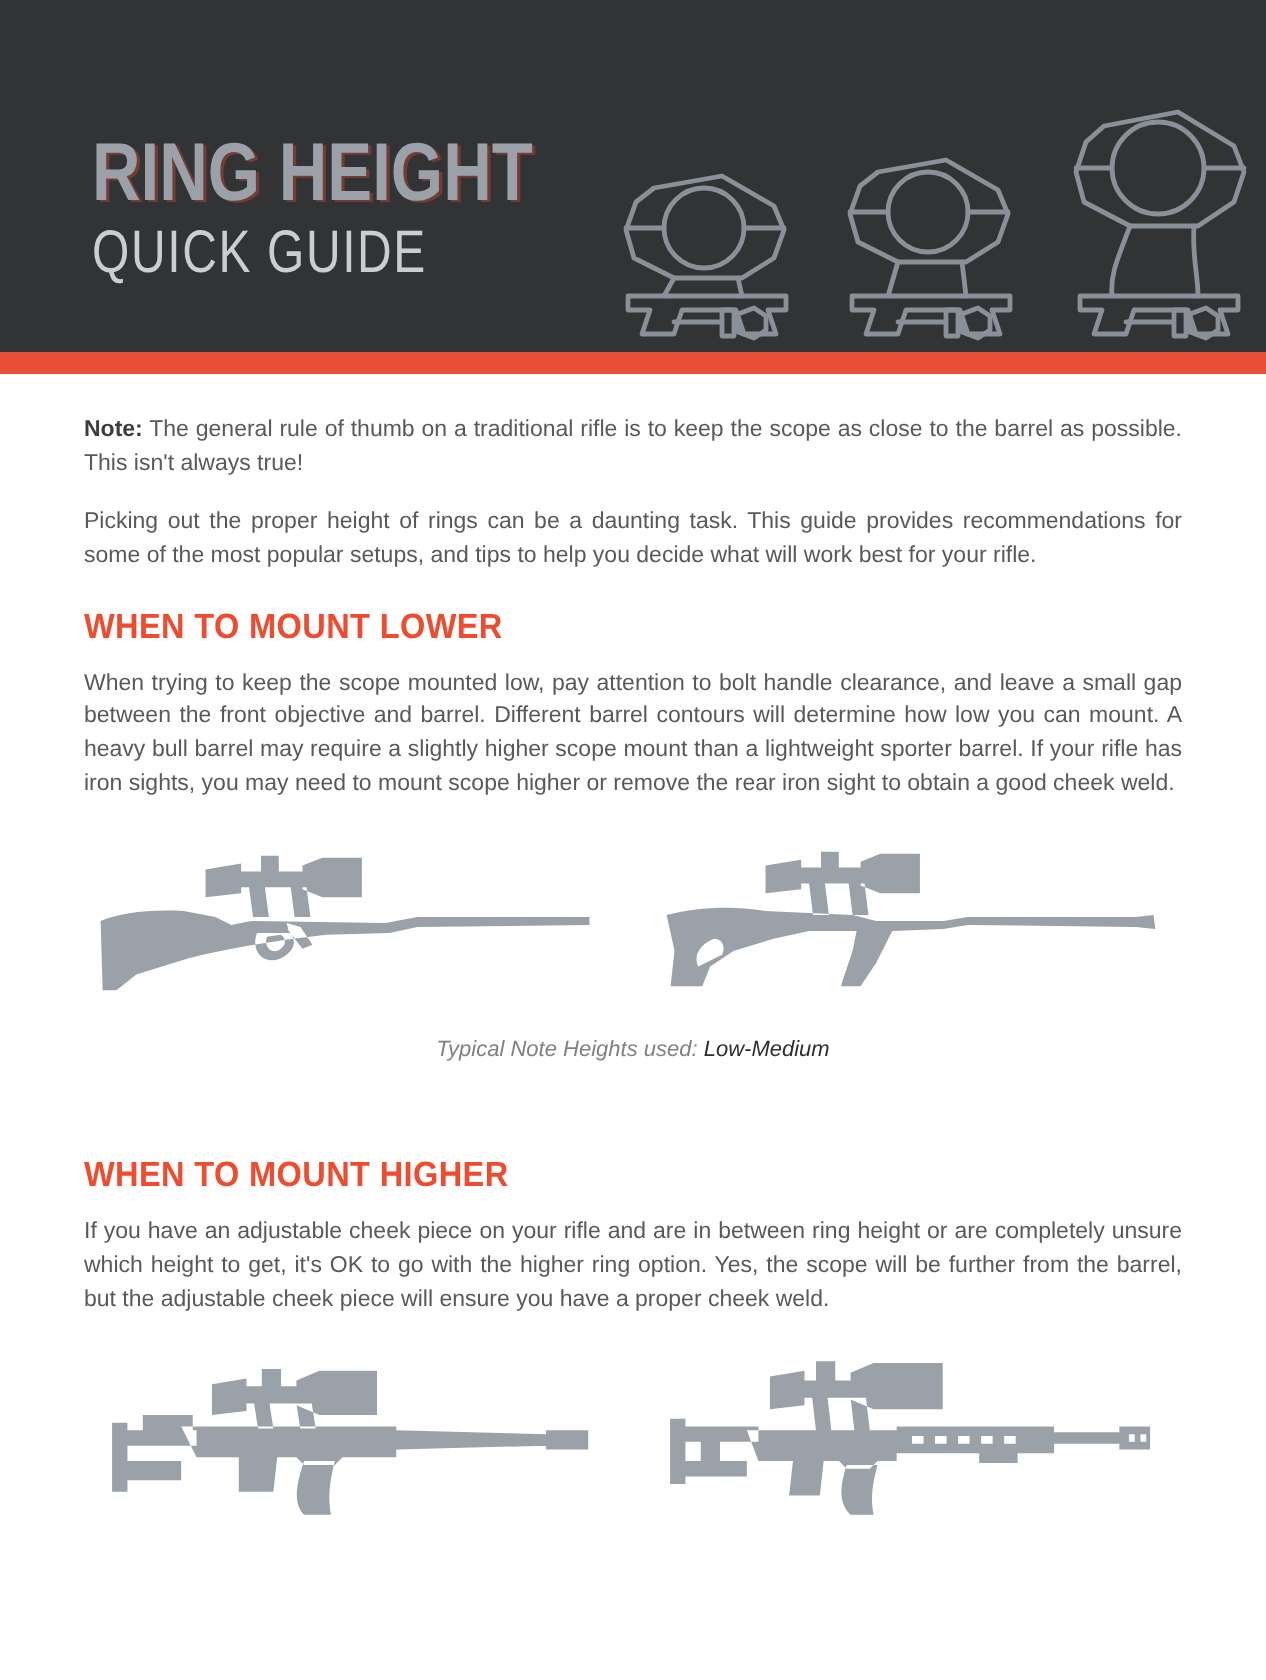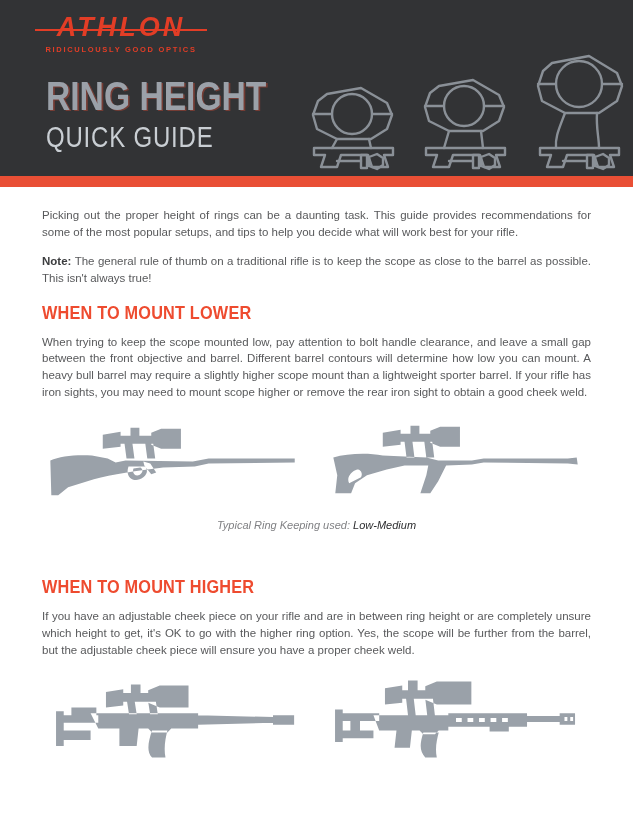--- a/index.html
+++ b/index.html
@@ -21,21 +21,21 @@
     display:inline-block; transform:scaleY(1.05); font-style:italic;
   }
   .logo-strike{
     position:absolute; left:-18px; right:-18px; top:55%; height:2px;
     background:#e23d26; pointer-events:none;
   }
   .logo-tagline{
     margin-top:2px; font-size:7.5px; font-weight:bold; letter-spacing:1.7px;
     color:#e23d26;
   }
-  .titles{ position:absolute; left:46px; top:76px; }
+  .titles{ position:absolute; left:46px; top:66px; }
   .hdr-title{
     font-size:41px; font-weight:bold; color:#9ba1a9; line-height:1.0;
     letter-spacing:0px; transform:scaleX(.82); transform-origin:left center;
     white-space:nowrap; text-shadow:2px 1px 0 rgba(227,76,52,.38);
   }
   .hdr-subtitle{
     font-size:30px; font-weight:400; color:#c9ced3; line-height:1.05;
     margin-top:4px; transform:scaleX(.80); transform-origin:left center;
     white-space:nowrap; letter-spacing:1px;
   }
@@ -69,27 +69,20 @@
   }
   .caption .cap-value{ font-weight:normal; color:#2d2e30; }
 </style>
 </head>
 <body>
 
 <div class="page">
 
   <header class="hdr">
 
-    <div class="logo">
-      <span class="logo-word-wrap">
-        <span class="logo-word">ATHLON</span>
-        <span class="logo-strike"></span>
-      </span>
-      <div class="logo-tagline">RIDICULOUSLY GOOD OPTICS</div>
-    </div>
 
     <div class="titles">
       <div class="hdr-title">RING HEIGHT</div>
       <div class="hdr-subtitle">QUICK GUIDE</div>
     </div>
 
     <div class="rings">
 
       <svg width="96" height="86" viewBox="0 0 96 86">
         <path d="M22,9 L56,3 L82,18 L87,30 L82,44 L66,54 L32,54 L12,44 L8,30 L13,16 Z"></path>
@@ -123,23 +116,23 @@
         <line x1="34" y1="108" x2="58" y2="108"></line>
         <path d="M58,102 L64,102 L64,115 L58,115 Z M66,104 L74,101 L80,105 L80,112 L74,116 L66,113 Z"></path>
       </svg>
     </div>
   </header>
 
   <div class="accent-stripe"></div>
 
   <main>
 
+    <p class="body-p"><b>Note:</b><span> The general rule of thumb on a traditional rifle is to keep the scope as close to the barrel as possible. This isn't always true!</span></p>
+
     <p class="body-p">Picking out the proper height of rings can be a daunting task. This guide provides recommendations for some of the most popular setups, and tips to help you decide what will work best for your rifle.</p>
-
-    <p class="body-p"><b>Note:</b><span> The general rule of thumb on a traditional rifle is to keep the scope as close to the barrel as possible. This isn't always true!</span></p>
 
     <h2 class="sec-heading">WHEN TO MOUNT LOWER</h2>
 
     <p class="body-p">When trying to keep the scope mounted low, pay attention to bolt handle clearance, and leave a small gap between the front objective and barrel. Different barrel contours will determine how low you can mount. A heavy bull barrel may require a slightly higher scope mount than a lightweight sporter barrel. If your rifle has iron sights, you may need to mount scope higher or remove the rear iron sight to obtain a good cheek weld.</p>
 
     <div class="rifle-row">
 
       <svg width="258" height="94" viewBox="0 0 260 95">
         <path fill-rule="evenodd" d="M4,47 C14,43 28,41 46,42 L62,45 L70,49 L80,47 L148,48 L164,45 L251,45 L251,49 L164,50 L150,53 L118,54 C92,57 66,61 48,66 L22,74 L12,82 L5,82 Z
         M83,53 C79,64 89,71 98,64 C103,60 102,56 100,53 Z
@@ -158,21 +151,21 @@
         M30,56 C24,58 19,64 22,70 L34,64 C36,60 34,56 30,56 Z
         M56,19 L74,16 L74,31 L56,33 Z
         M74,20 L104,20 L104,28 L74,28 Z
         M84,12 L93,12 L93,20 L84,20 Z
         M104,17 L114,13 L134,13 L134,33 L114,33 L104,29 Z
         M78,28 L86,28 L88,44 L80,44 Z
         M98,28 L106,28 L108,44 L100,44 Z"></path>
       </svg>
     </div>
 
-    <p class="caption"><span class="cap-label">Typical Ring Keeping used:</span> <span class="cap-value">Low-Medium</span></p>
+    <p class="caption"><span class="cap-label">Typical Note Heights used:</span> <span class="cap-value">Low-Medium</span></p>
 
     <h2 class="sec-heading second">WHEN TO MOUNT HIGHER</h2>
 
     <p class="body-p">If you have an adjustable cheek piece on your rifle and are in between ring height or are completely unsure which height to get, it's OK to go with the higher ring option. Yes, the scope will be further from the barrel, but the adjustable cheek piece will ensure you have a proper cheek weld.</p>
 
     <div class="rifle-row">
 
       <svg width="262" height="96" viewBox="0 0 260 100">
         <path fill-rule="evenodd" d="M4,42 L12,42 L12,78 L4,78 Z
         M12,46 L48,46 L48,54 L12,54 Z

